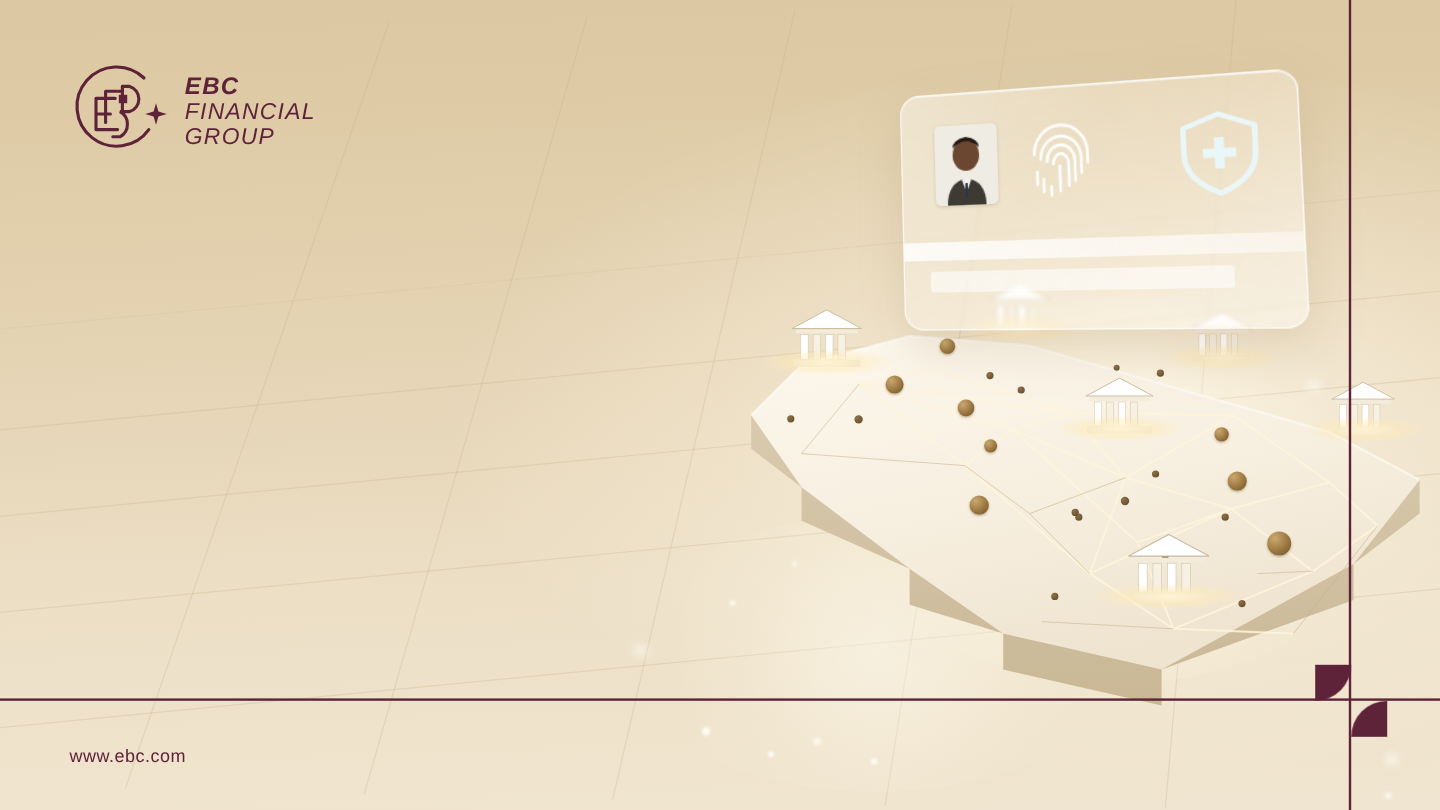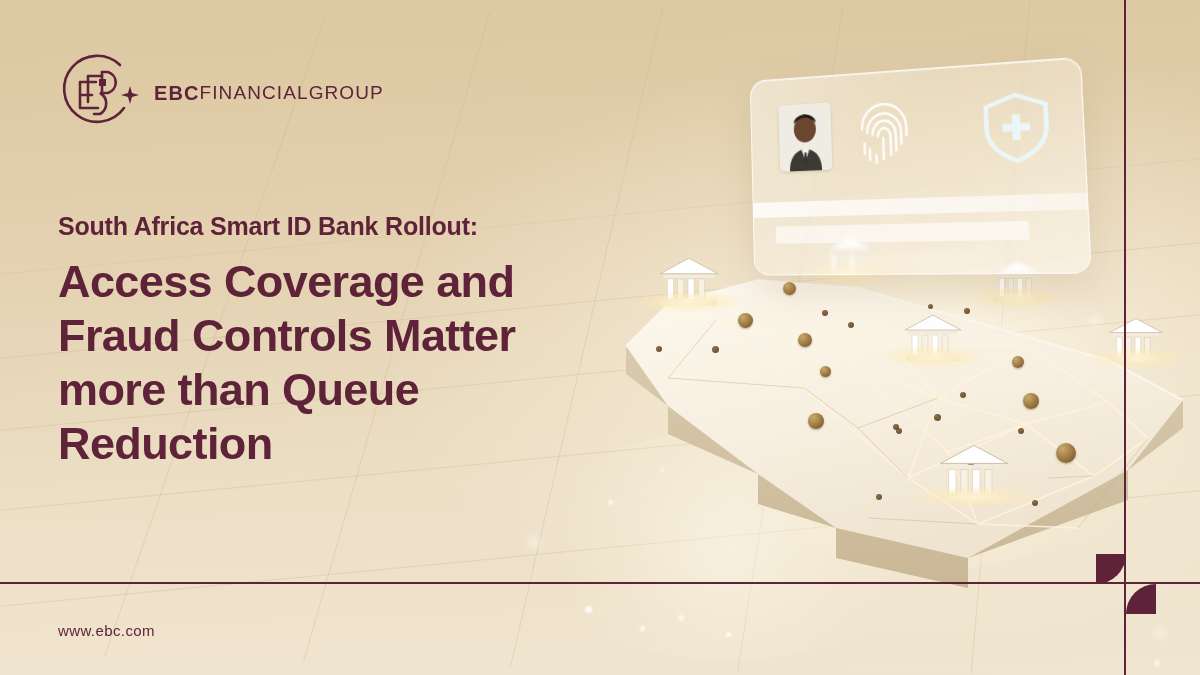--- a/index.html
+++ b/index.html
@@ -40,21 +40,21 @@
   }
   .corner i {
     position:absolute; inset:0; background:#5e2339;
   }
   .corner.tl i { border-bottom-right-radius:30px; }
   .corner.br i { border-top-left-radius:30px; }
 
   
   .logo { position:absolute; left:58px; top:52px; display:flex; align-items:center; gap:14px; z-index:20; }
   .logo-mark { width:82px; height:82px; flex:0 0 auto; }
-  .logo-text { display:flex; flex-direction:row; line-height:1.12; color:#5e2339; }
+  .logo-text { display:flex; flex-direction:column; line-height:1.12; color:#5e2339;font-style:italic; }
   .logo-text .l1 { font-size:20px; font-weight:bold; letter-spacing:1.1px; }
   .logo-text .l2, .logo-text .l3 { font-size:19px; font-weight:400; letter-spacing:1.1px; }
 
   
   .copy { position:absolute; left:58px; top:212px; width:620px; z-index:20; }
   .eyebrow {
     font-size:25px; font-weight:bold; color:#5e2339;
     letter-spacing:-0.2px; margin-bottom:14px; white-space:nowrap;
   }
   .headline {
@@ -381,29 +381,20 @@
         </g>
       </svg>
     </div>
     <div class="logo-text">
       <span class="l1">EBC</span>
       <span class="l2">FINANCIAL</span>
       <span class="l3">GROUP</span>
     </div>
   </div>
 
-  <div class="copy">
-    <div class="eyebrow">South Africa Smart ID Bank Rollout:</div>
-    <div class="headline">
-      <span>Access Coverage and</span>
-      <span>Fraud Controls Matter</span>
-      <span>more than Queue</span>
-      <span>Reduction</span>
-    </div>
-  </div>
 
   <div class="frame-v" style="left:1124px;"></div>
   <div class="frame-h" style="top:582px;"></div>
   <div class="corner tl" style="left:1096px; top:554px;">
     <i></i>
   </div>
   <div class="corner br" style="left:1126px; top:584px;">
     <i></i>
   </div>
 

